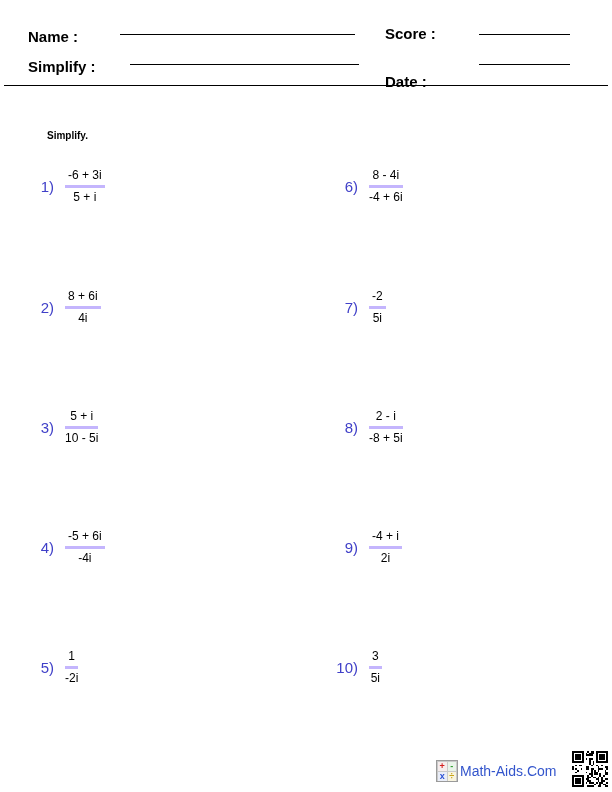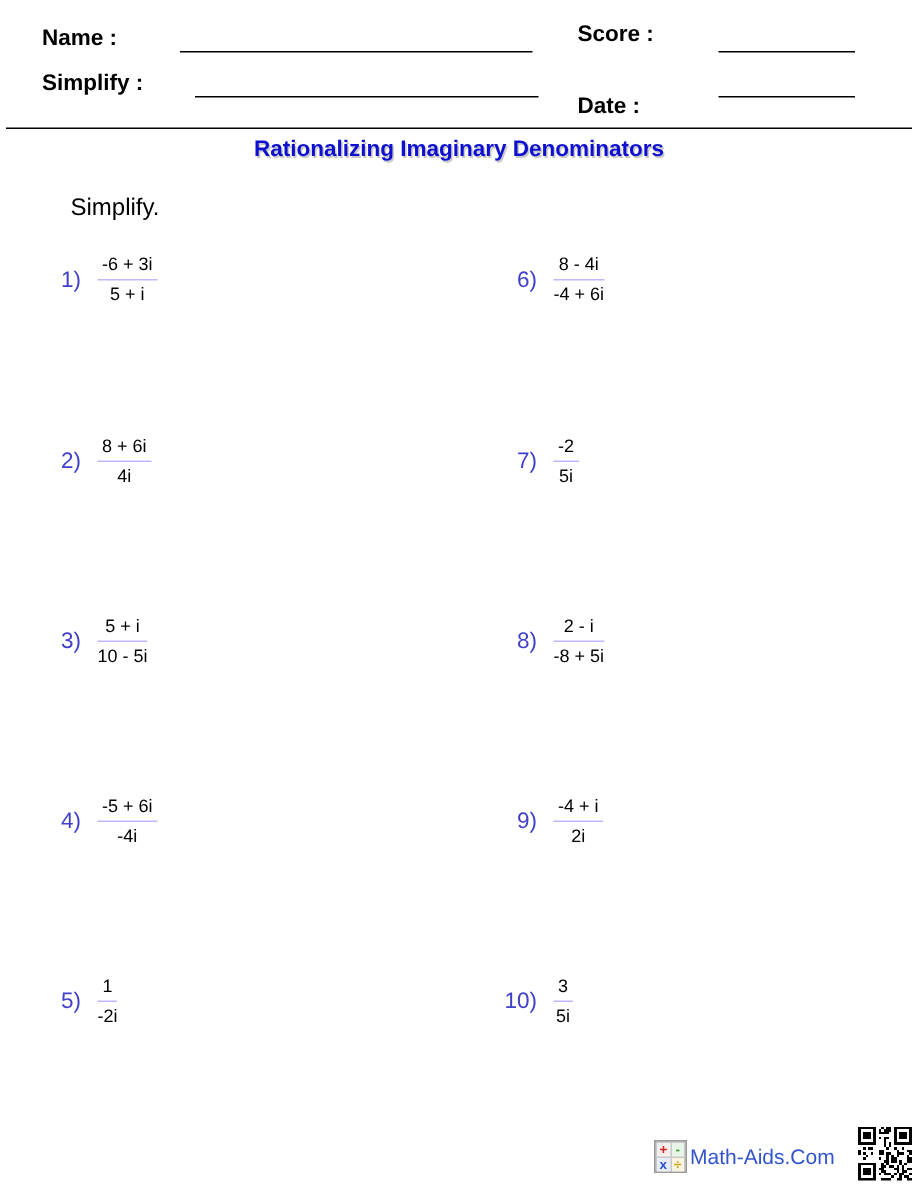--- a/index.html
+++ b/index.html
@@ -2,35 +2,35 @@
 <html style="--title-blue: #0f0fd0; --number-blue: #4040c8; --brand-blue: #3355cc;"><head>
 <meta charset="utf-8">
 <style>
   * { margin:0; padding:0; box-sizing:border-box; }
   html,body { background:#ffffff; }
   .page {
     position:relative; width:612px; height:792px; margin:0 auto;
     background:#fff; overflow:hidden;
     font-family:"Liberation Sans", sans-serif; color:#000;
   }
-  .hdr-lbl { position:absolute; font-weight:bold; font-size:15px; white-space:nowrap; }
+  .hdr-lbl { position:absolute; font-weight:bold; font-size:15px; white-space:nowrap;margin-top:11px; }
   .fill-line { position:absolute; height:2px; border-bottom:1.6px solid #000; }
   .rule { position:absolute; left:4px; right:4px; top:85px; border-top:1px solid #000; }
   .title {
     position:absolute; top:91px; left:0; right:0; text-align:center;
     font-weight:bold; font-size:15px; color:var(--title-blue,#0f0fd0);
     text-shadow:1px 1px 0 #c9c9c9;
   }
-  .instruction { position:absolute; left:47px; top:130px; font-weight:normal; font-size:16px; }
+  .instruction { position:absolute; left:47px; top:130px; font-weight:bold; font-size:10px; }
   .problem { position:absolute; display:flex; align-items:center; height:46px; }
   .pnum { flex:none; font-size:15px; color:var(--number-blue,#4040c8); text-align:right; }
   .col-l .pnum { width:24px; margin-right:11px; }
   .col-r .pnum { width:28px; margin-right:11px; }
   .frac { display:inline-block; text-align:center; font-size:12px; line-height:1.25; white-space:nowrap; }
-  .frac .nu { border-bottom:1px solid #c4b5fd; padding:0 3px 2px 3px; }
+  .frac .nu { border-bottom:3px solid #c4b5fd; padding:0 3px 2px 3px; }
   .frac .de { padding-top:2px; }
   .brand-link {
     position:absolute; left:460px; top:763px; font-size:14px;
     color:var(--brand-blue,#3355cc); text-decoration:none; cursor:pointer;
   }
   .logo {
     position:absolute; left:436px; top:760px; width:22px; height:22px;
     border:1px solid #9a9a9a; background:#c9c9c9; padding:1px;
     display:grid; grid-template-columns:1fr 1fr; grid-template-rows:1fr 1fr; gap:1px;
   }
@@ -55,21 +55,20 @@
   <span class="hdr-lbl" style="left:385px; top:14px;">Score :</span>
   <span class="fill-line" style="left:479px; top:33px; width:91px;"></span>
 
   <span class="hdr-lbl" style="left:28px; top:47px;">Simplify :</span>
   <span class="fill-line" style="left:130px; top:63px; width:229px;"></span>
   <span class="hdr-lbl" style="left:385px; top:62px;">Date :</span>
   <span class="fill-line" style="left:479px; top:63px; width:91px;"></span>
 
   <div class="rule"></div>
 
-  <div class="title">Rationalizing Imaginary Denominators</div>
   <div class="instruction">Simplify.</div>
 
   <div class="problem col-l" style="left:30px; top:163px;">
     <span class="pnum">1)</span>
     <span class="frac">
       <div class="nu">-6 + 3i</div>
       <div class="de">5 + i</div>
     </span>
   </div>
   <div class="problem col-l" style="left:30px; top:284px;">

